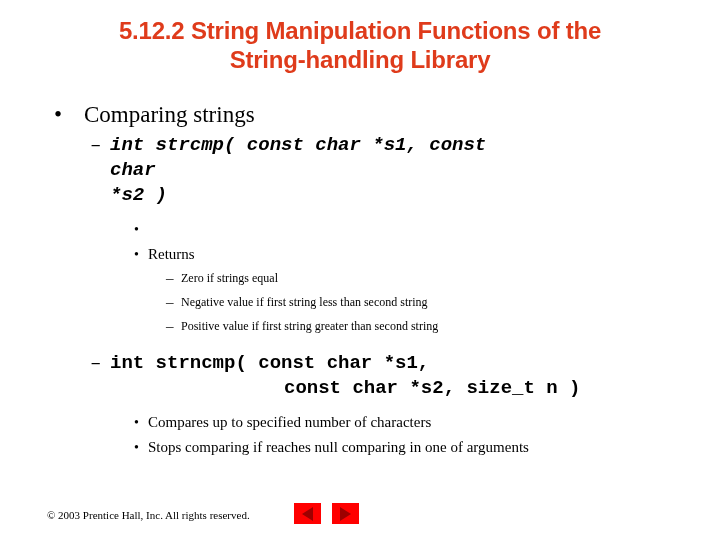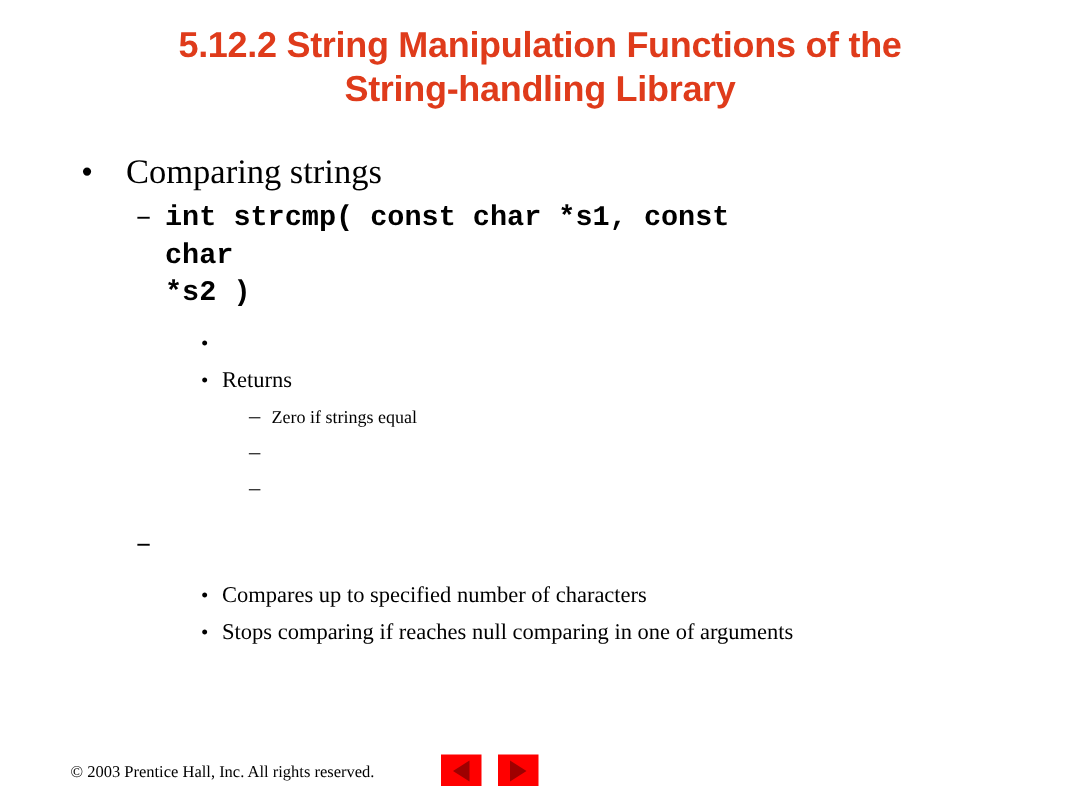--- a/index.html
+++ b/index.html
@@ -86,20 +86,21 @@
   .lvl2 .txt {
     font-family: "Liberation Mono", "DejaVu Sans Mono", monospace;
     font-size: 19px;
     line-height: 25px;
     font-weight: bold;
     letter-spacing: 0px;
     max-width: 512px;
   }
   .lvl2 .txt.narrow {
     max-width: 398px;
+    font-style: italic;
   }
   .code-indent {
     display: block;
     padding-left: 174px;
   }
 
   
   .lvl3 {
     padding-left: 134px;
     margin-top: 4px;
@@ -214,30 +215,33 @@
       <span class="txt">Returns</span>
     </div>
 
     <div class="row lvl4">
       <span class="marker">–</span>
       <span class="txt">Zero if strings equal</span>
     </div>
 
     <div class="row lvl4">
       <span class="marker">–</span>
+      <span class="txt">Negative value if first string less than second string</span>
     </div>
 
     <div class="row lvl4">
       <span class="marker">–</span>
+      <span class="txt">Positive value if first string greater than second string</span>
     </div>
 
     <div class="gap-strncmp"></div>
 
     <div class="row lvl2">
       <span class="marker">–</span>
+      <span class="txt"><span>int strncmp( const char *s1,</span><span class="code-indent">const char *s2, size_t n )</span></span>
     </div>
 
     <div class="gap-after-code"></div>
 
     <div class="row lvl3">
       <span class="marker">•</span>
       <span class="txt">Compares up to specified number of characters</span>
     </div>
 
     <div class="row lvl3">

